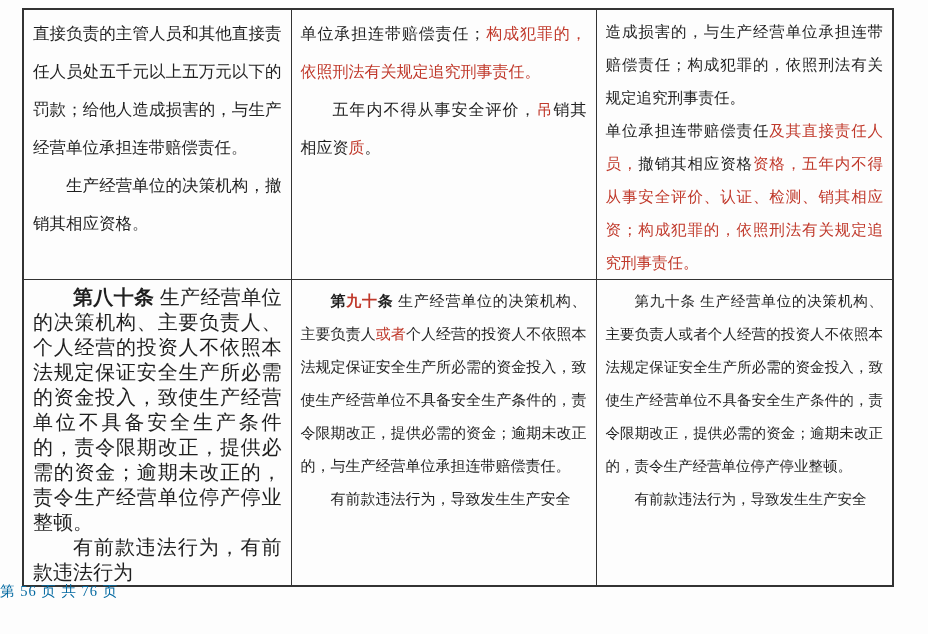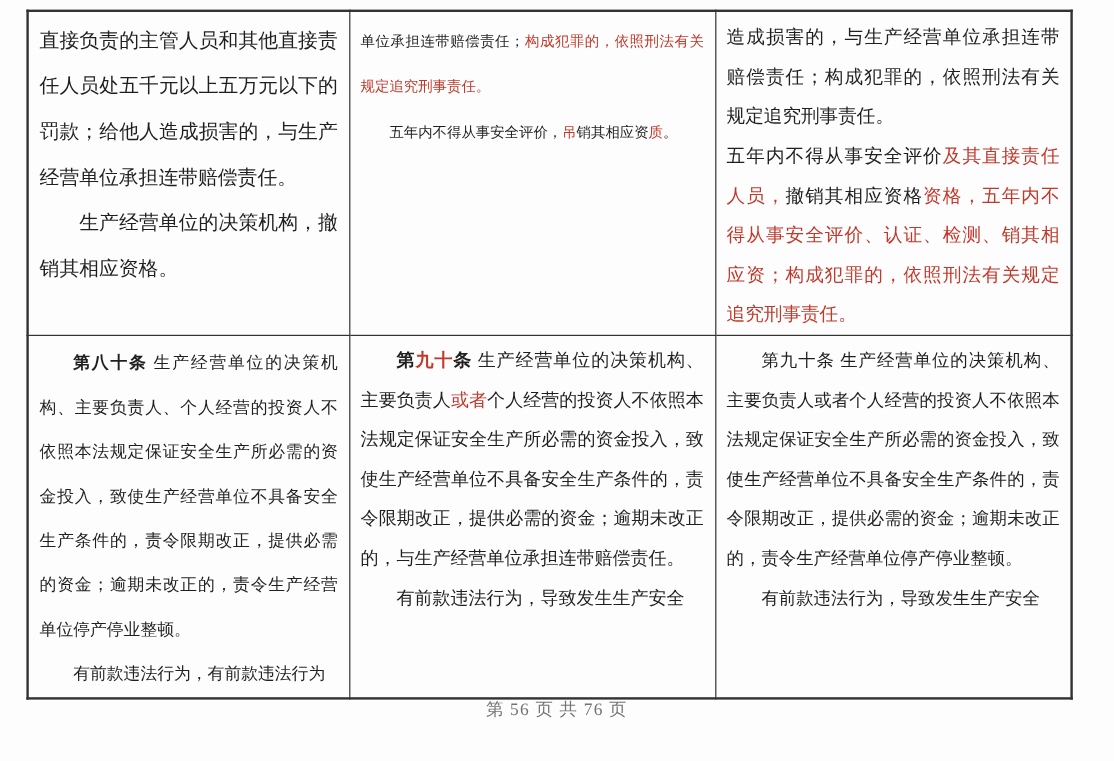--- a/index.html
+++ b/index.html
@@ -28,41 +28,40 @@
   table.law td {
     border: 1px solid #333;
     vertical-align: top;
     padding: 5px 9px 0 9px;
     overflow: hidden;
     box-sizing: border-box;
   }
   tr.r0 { height: 270px; }
   tr.r1 { height: 267px; }
   tr.r0 td.c0 { font-size: 16.5px; line-height: 38px; margin-top: 29px; }
-  tr.r0 td.c1 { font-size: 12px;   line-height: 38px; }
+  tr.r0 td.c1 { font-size: 16px;   line-height: 38px; }
   tr.r0 td.c2 { font-size: 15.5px; line-height: 33px; }
-  tr.r1 td.c0 { font-size: 14px; line-height: 37px; }
+  tr.r1 td.c0 { font-size: 20px; line-height: 25px; }
   tr.r1 td.c1 { font-size: 15px;   line-height: 33px; }
   tr.r1 td.c2 { font-size: 14.5px; line-height: 33px; }
   p.para {
     margin: 0;
     text-align: justify;
   }
   p.para.indent { text-indent: 2em; }
   .red  { color: var(--red, #c0392b); }
   .bold { font-weight: bold; }
   .footer {
     position: absolute;
     left: 0;
     right: 0;
     top: 582px;
-    text-align: center;
     font-size: 14.5px;
     letter-spacing: 1px;
-    color: #737373;
+    color: #0369a1;
   }
 </style>
 </head>
 <body>
 
 <div class="page">
   <table class="law">
     <colgroup>
       <col style="width:268px">
       <col style="width:305px">
@@ -73,21 +72,21 @@
         <td class="c0">
             <p class="para"><span class="">直接负责的主管人员和其他直接责任人员处五千元以上五万元以下的罚款；给他人造成损害的，与生产经营单位承担连带赔偿责任。</span></p>
             <p class="para indent"><span class="">生产经营单位的决策机构，撤销其相应资格。</span></p>
           </td>
         <td class="c1">
             <p class="para"><span class="">单位承担连带赔偿责任；</span><span class="red ">构成犯罪的，依照刑法有关规定追究刑事责任。</span></p>
             <p class="para indent"><span class="">五年内不得从事安全评价，</span><span class="red ">吊</span><span class="">销其相应资</span><span class="red ">质</span><span class="">。</span></p>
           </td>
         <td class="c2">
             <p class="para"><span class="">造成损害的，与生产经营单位承担连带赔偿责任；构成犯罪的，依照刑法有关规定追究刑事责任。</span></p>
-            <p class="para"><span class="">五年内不得从事安全评价</span><span class="red ">及其直接责任人员，</span><span class="">撤销其相应资格</span><span class="red ">资格，五年内不得从事安全评价、认证、检测、销其相应资；构成犯罪的，依照刑法有关规定追究刑事责任。</span></p>
+            <p class="para"><span class="">单位承担连带赔偿责任</span><span class="red ">及其直接责任人员，</span><span class="">撤销其相应资格</span><span class="red ">资格，五年内不得从事安全评价、认证、检测、销其相应资；构成犯罪的，依照刑法有关规定追究刑事责任。</span></p>
           </td>
       </tr>
       <tr class="r1">
         <td class="c0">
             <p class="para indent"><span class="bold">第八十条</span><span class=""> 生产经营单位的决策机构、主要负责人、个人经营的投资人不依照本法规定保证安全生产所必需的资金投入，致使生产经营单位不具备安全生产条件的，责令限期改正，提供必需的资金；逾期未改正的，责令生产经营单位停产停业整顿。</span></p>
             <p class="para indent"><span class="">有前款违法行为，有前款违法行为</span></p>
           </td>
         <td class="c1">
             <p class="para indent"><span class="bold">第</span><span class="red bold">九十</span><span class="bold">条</span><span class=""> 生产经营单位的决策机构、主要负责人</span><span class="red ">或者</span><span class="">个人经营的投资人不依照本法规定保证安全生产所必需的资金投入，致使生产经营单位不具备安全生产条件的，责令限期改正，提供必需的资金；逾期未改正的，与生产经营单位承担连带赔偿责任。</span></p>
             <p class="para indent"><span class="">有前款违法行为，导致发生生产安全</span></p>

